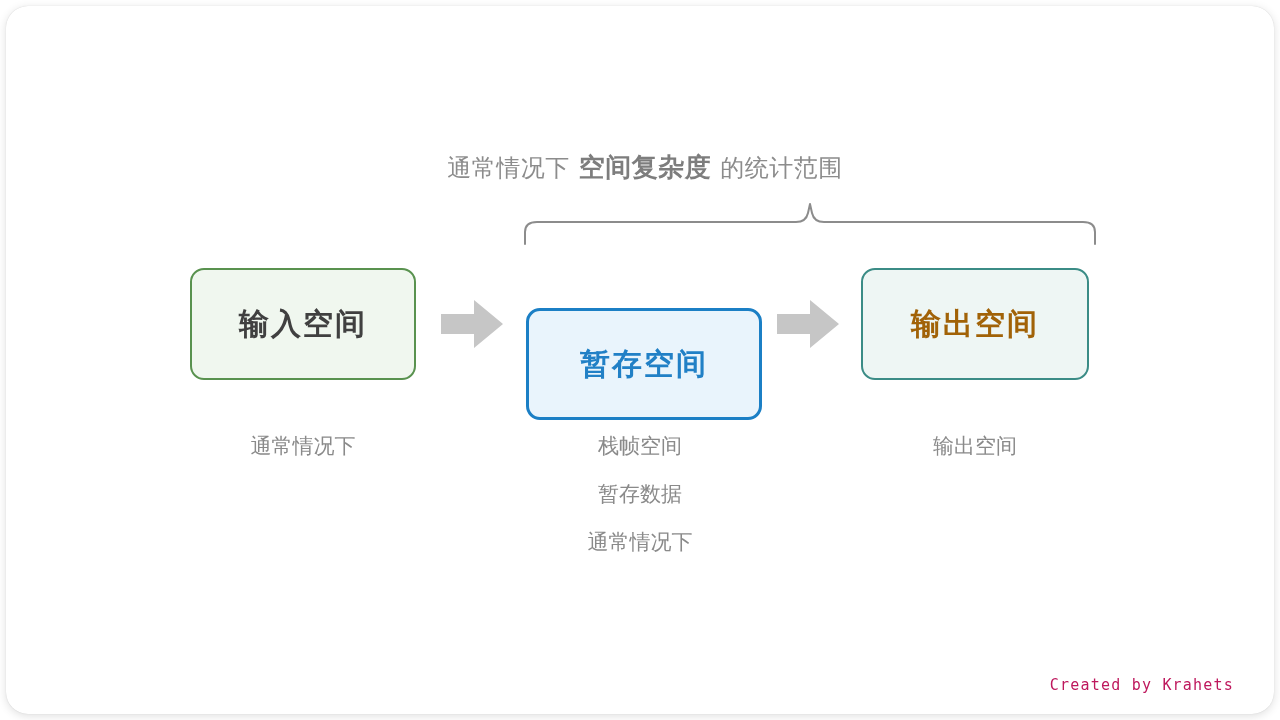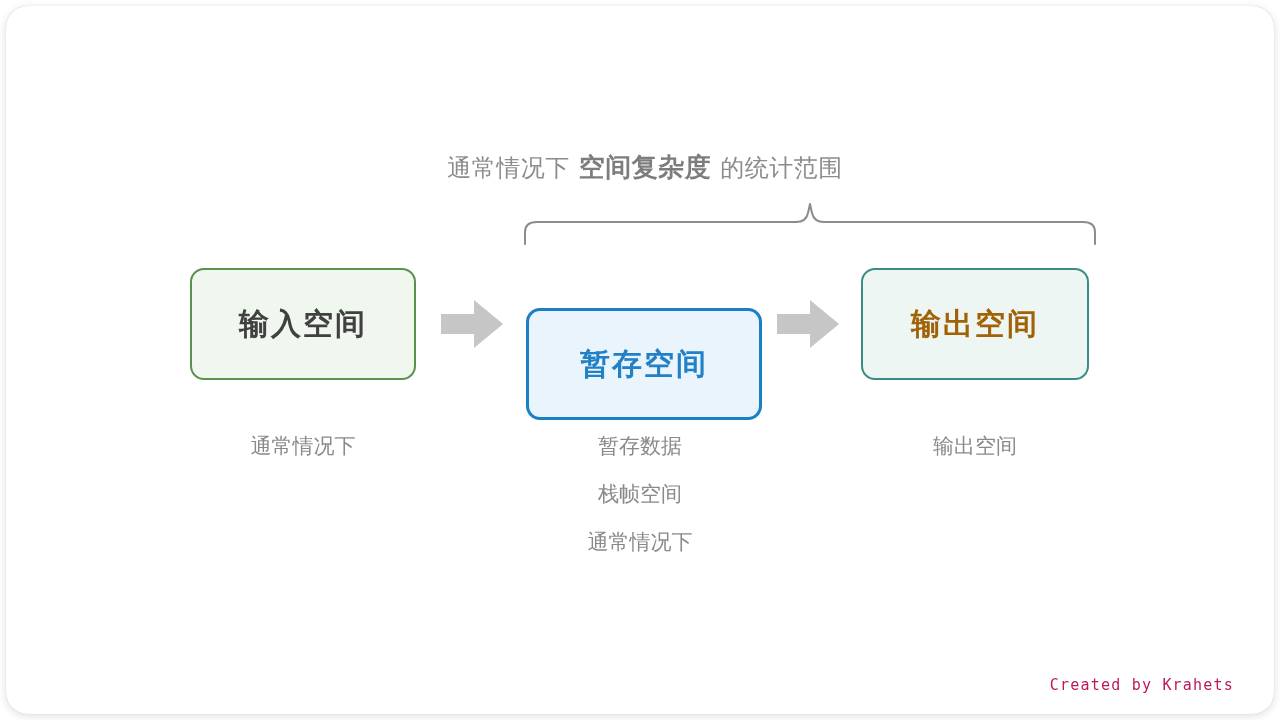--- a/index.html
+++ b/index.html
@@ -185,22 +185,22 @@
       <span>输出空间</span>
     </div>
 
   </div>
 
   <div class="caption-col cap-left">
     <span class="caption-line">通常情况下</span>
   </div>
 
   <div class="caption-col cap-mid">
+    <span class="caption-line">栈帧空间</span>
     <span class="caption-line">暂存数据</span>
-    <span class="caption-line">栈帧空间</span>
     <span class="caption-line">通常情况下</span>
   </div>
 
   <div class="caption-col cap-right">
     <span class="caption-line">输出空间</span>
   </div>
 
   <div class="credit">Created by Krahets</div>
 
 </div>

